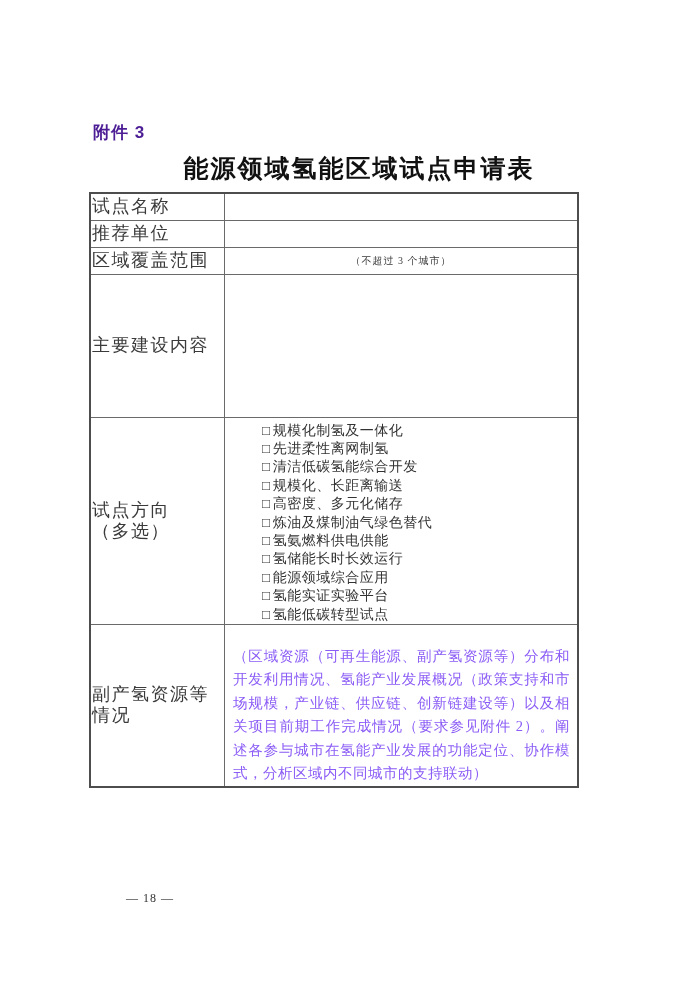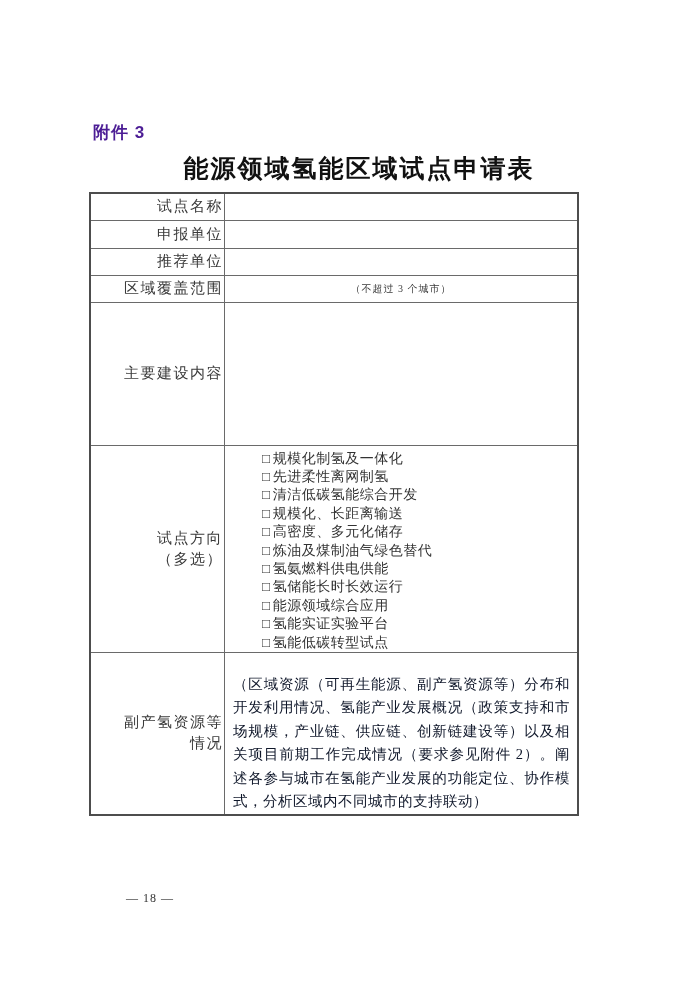--- a/index.html
+++ b/index.html
@@ -20,63 +20,59 @@
   }
   table.form{
     position:absolute;left:89px;top:192px;width:490px;
     border-collapse:collapse;table-layout:fixed;
     border:2px solid #4d4d4d;
   }
   table.form td{
     border:1px solid #6a6a6a;overflow:hidden;
   }
   td.label-cell{
-    width:131px;text-align:right;vertical-align:middle;
-    font-size:15px;letter-spacing:1.5px;color:#3a3a3a;line-height:21px;
+    width:131px;text-align:left;vertical-align:middle;
+    font-size:18px;letter-spacing:1.5px;color:#3a3a3a;line-height:21px;
   }
   td.value-cell{
     text-align:center;vertical-align:middle;
     font-size:10px;letter-spacing:1px;color:#3a3a3a;
   }
   tr.r-sm{height:27px;}
   tr.r-sm2{height:28px;}
   tr.r-build{height:143px;padding-left:20px;}
   tr.r-dir{height:206px;}
   tr.r-pre{height:158px;}
   td.options-cell{
     vertical-align:top;padding:4px 0 0 37px;
     font-size:14px;line-height:18.4px;color:#333;letter-spacing:0.5px;
   }
   .opt{white-space:nowrap;}
   .opt .box{margin-right:2px;font-size:13.5px;color:#333;}
   td.para-cell{
     vertical-align:top;padding:20px 7px 0 8px;
-    font-size:14.5px;line-height:23.5px;color:#0f172a;
+    font-size:14.5px;line-height:23.5px;color:#8b5cf6;
     text-align:justify;letter-spacing:0.5px;
   }
   .footer{
     position:absolute;left:126px;top:891px;
     font-size:12px;color:#333;letter-spacing:1px;
   }
 </style>
 </head>
 <body>
 
 <div class="attachment">附件 3</div>
 
 <h1 class="title">能源领域氢能区域试点申请表</h1>
 
 <table class="form">
   <tbody>
       <tr class="r-sm">
     <td class="label-cell">试点名称</td>
-    <td class="value-cell"></td>
-  </tr>
-  <tr class="r-sm2">
-    <td class="label-cell">申报单位</td>
     <td class="value-cell"></td>
   </tr>
   <tr class="r-sm">
     <td class="label-cell">推荐单位</td>
     <td class="value-cell"></td>
   </tr>
   <tr class="r-sm">
     <td class="label-cell">区域覆盖范围</td>
     <td class="value-cell">（不超过 3 个城市）</td>
   </tr>

